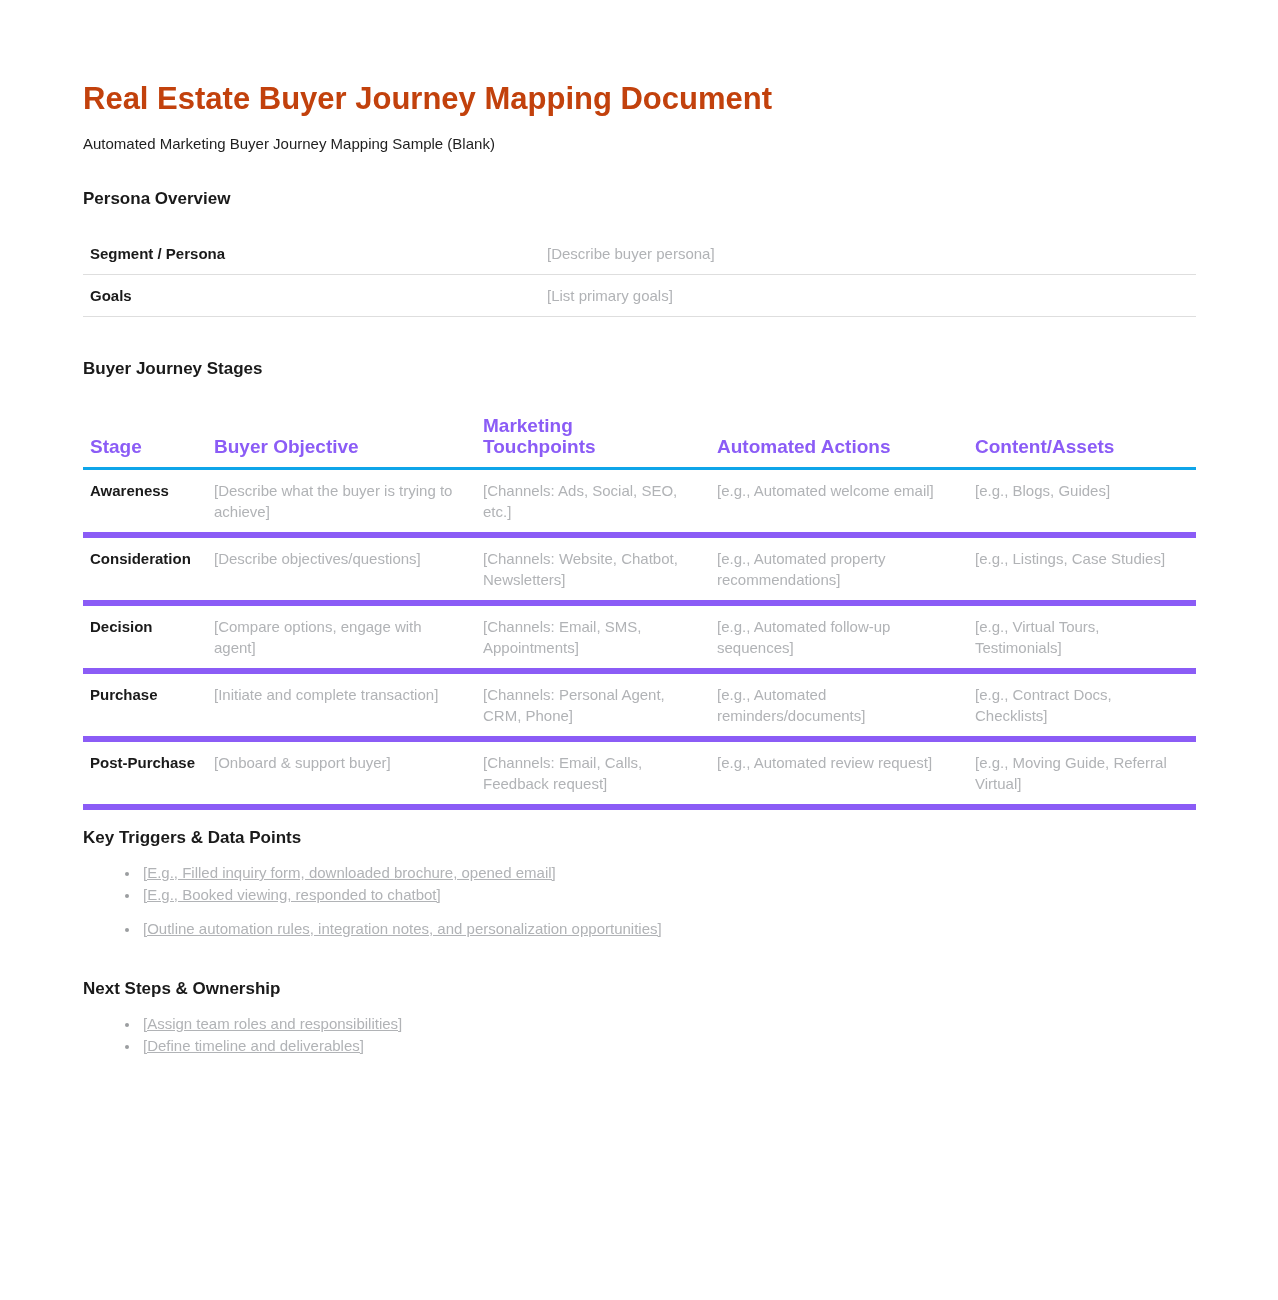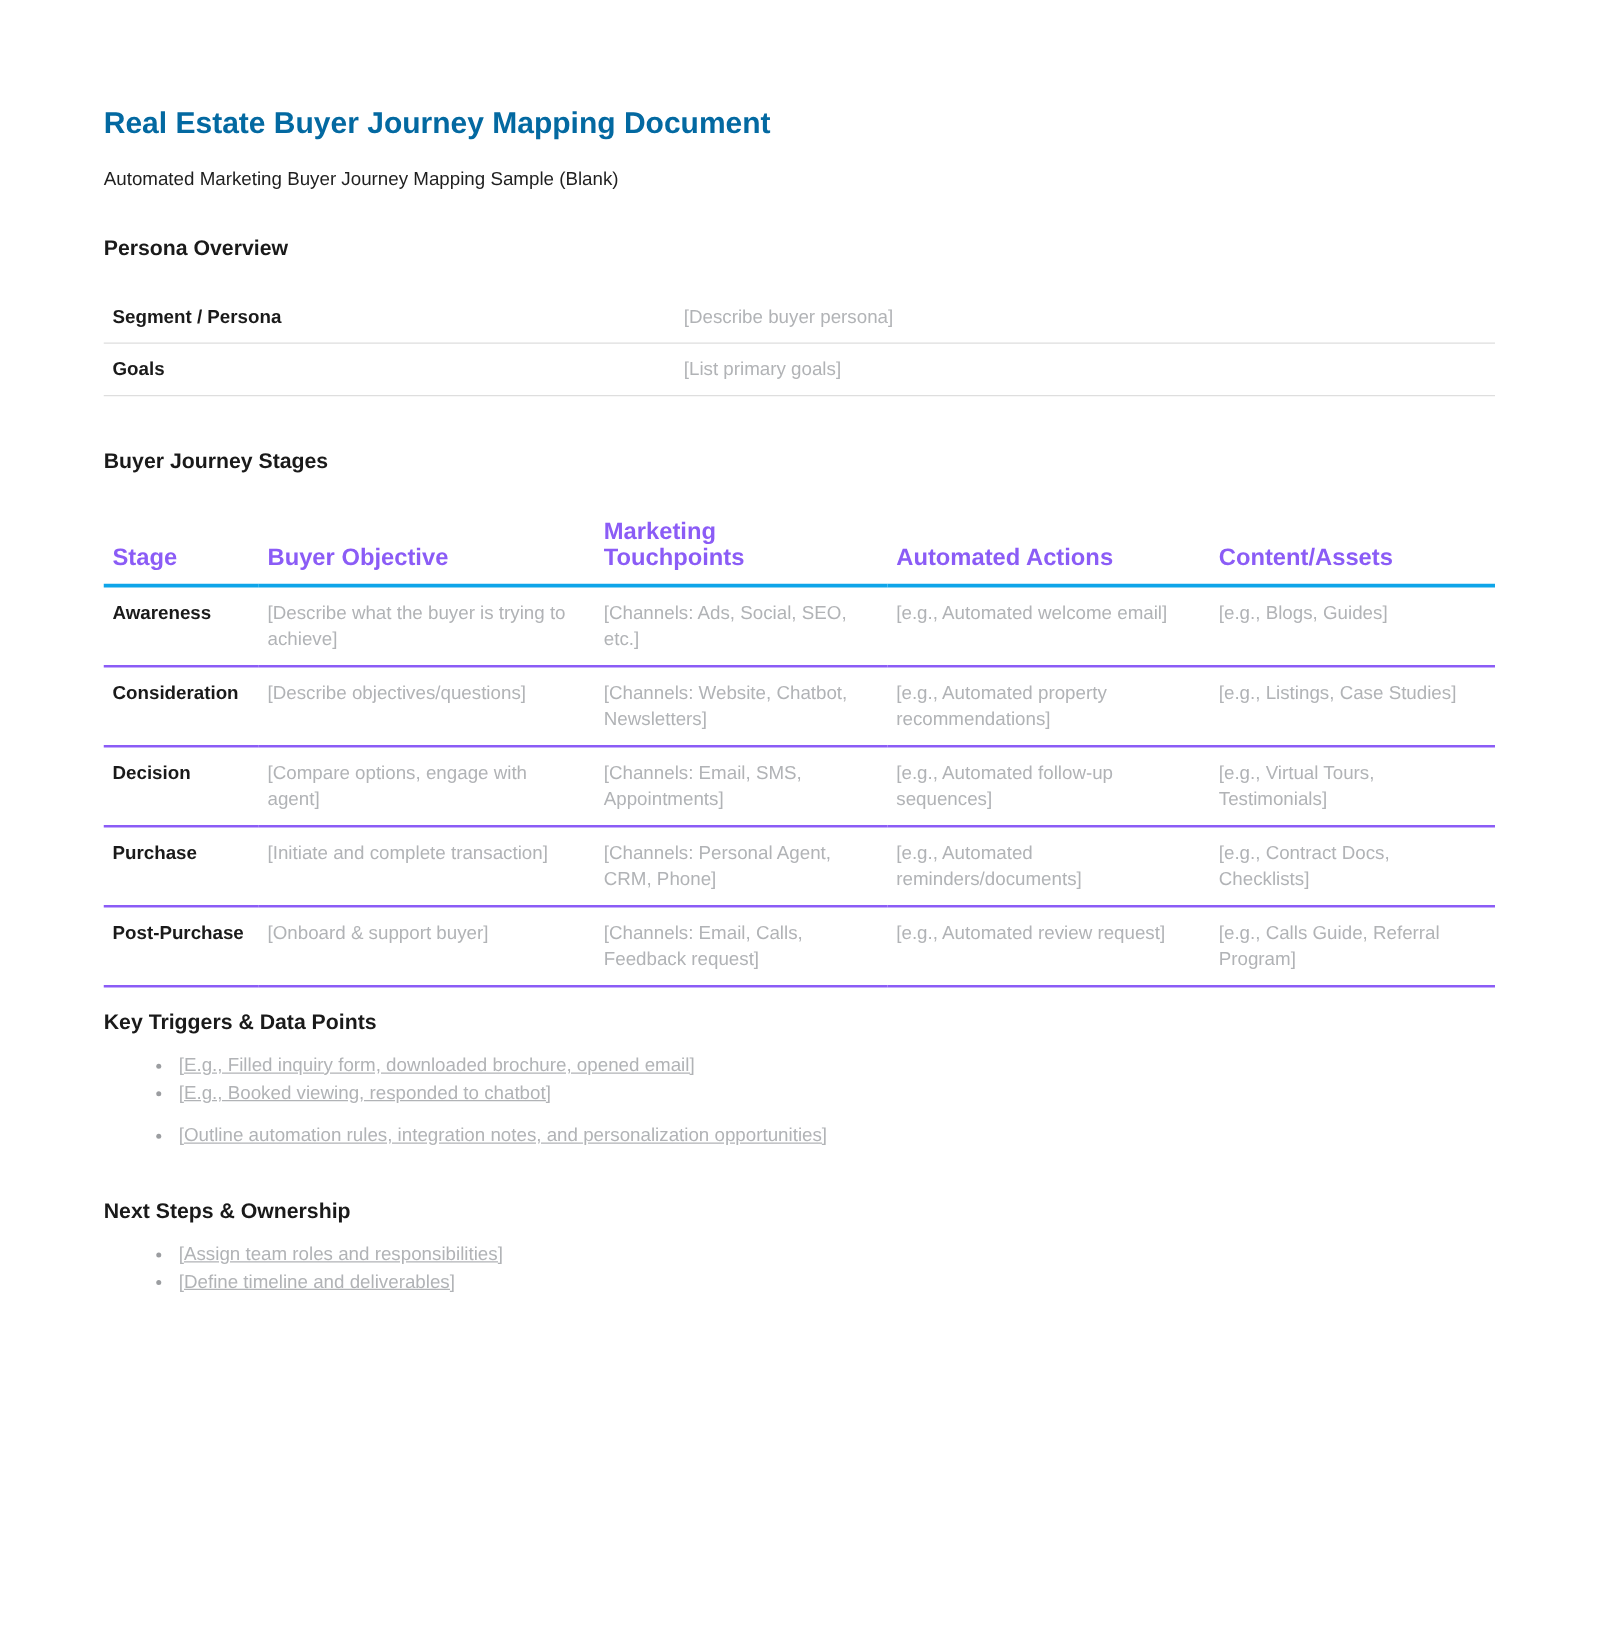--- a/index.html
+++ b/index.html
@@ -14,24 +14,24 @@
     width: 1278px;
     height: 1300px;
     background: #ffffff;
     overflow: hidden;
   }
   .doc {
     padding: 83px 82px 0 83px;
   }
   h1.doc-title {
     margin: 0;
-    font-size: 24px;
+    font-size: 31px;
     line-height: 32px;
     font-weight: 700;
-    color: #0369a1;
+    color: #c2410c;
     letter-spacing: 0;
   }
   p.doc-subtitle {
     margin: 18px 0 0 0;
     font-size: 15px;
     line-height: 21px;
     font-weight: 400;
     color: #1f1f1f;
   }
   h2.section-heading {
@@ -74,21 +74,21 @@
     font-weight: 700;
     color: #8b5cf6;
     padding: 10px 22px 10px 7px;
     border-bottom: 3px solid #0ea5e9;
     vertical-align: bottom;
   }
   .journey-table td {
     font-size: 15px;
     line-height: 21px;
     padding: 10px 22px 10px 7px;
-    border-bottom: 2px solid #8b5cf6;
+    border-bottom: 6px solid #8b5cf6;
     vertical-align: top;
   }
   .journey-table td.stage-cell {
     font-weight: 700;
     color: #1a1a1a;
     padding-right: 8px;
   }
   .journey-table th.col-assets,
   .journey-table td.col-assets { padding-right: 12px; }
 
@@ -183,21 +183,21 @@
           <td class="placeholder">[Initiate and complete transaction]</td>
           <td class="placeholder">[Channels: Personal Agent, CRM, Phone]</td>
           <td class="placeholder">[e.g., Automated reminders/documents]</td>
           <td class="placeholder col-assets">[e.g., Contract Docs, Checklists]</td>
         </tr>
         <tr>
           <td class="stage-cell">Post-Purchase</td>
           <td class="placeholder">[Onboard &amp; support buyer]</td>
           <td class="placeholder">[Channels: Email, Calls, Feedback request]</td>
           <td class="placeholder">[e.g., Automated review request]</td>
-          <td class="placeholder col-assets">[e.g., Calls Guide, Referral Program]</td>
+          <td class="placeholder col-assets">[e.g., Moving Guide, Referral Virtual]</td>
         </tr>
       </tbody>
     </table>
 
     <h2 class="section-heading mt-triggers">Key Triggers &amp; Data Points</h2>
     <ul class="placeholder-list">
       <li>[E.g., Filled inquiry form, downloaded brochure, opened email]</li>
       <li>[E.g., Booked viewing, responded to chatbot]</li>
     </ul>
 

